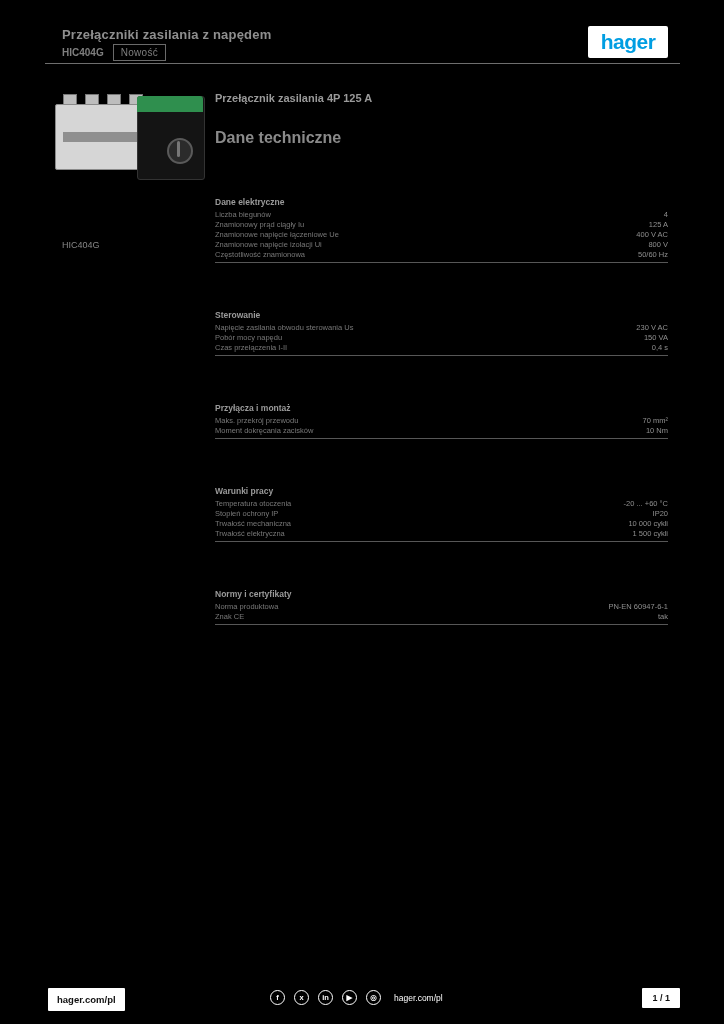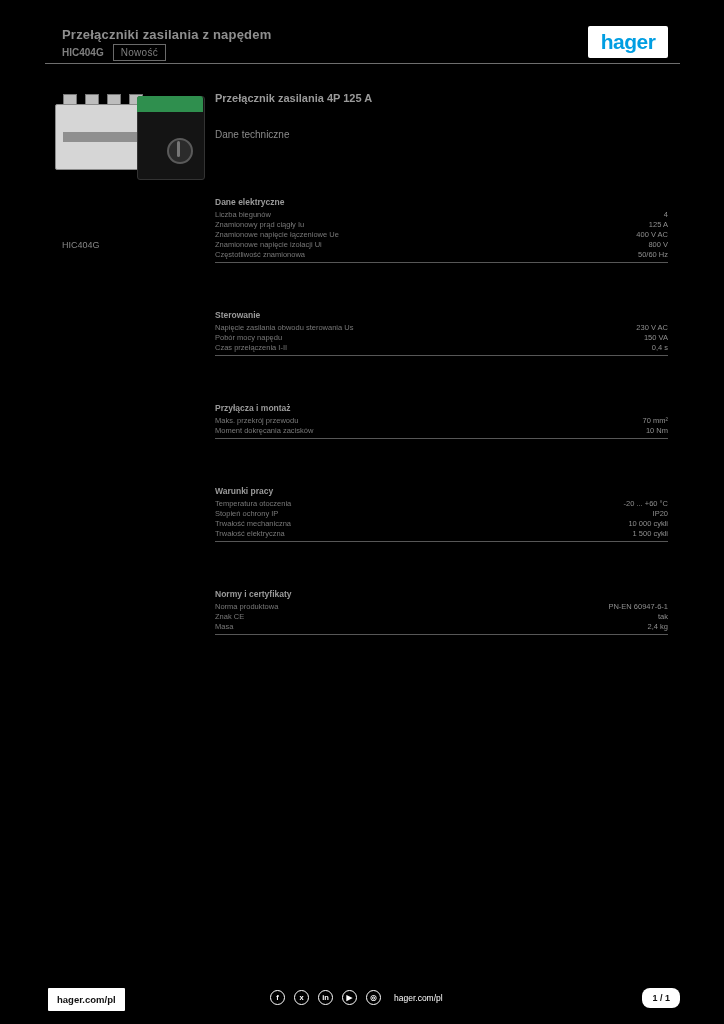--- a/index.html
+++ b/index.html
@@ -63,21 +63,21 @@
   }
   
   .side-ref{position:absolute;left:62px;top:240px;font-size:9px;color:#868686;}
   
   .product-title{
     position:absolute;left:215px;top:91px;width:340px;
     font-size:11px;font-weight:bold;color:#9a9a9a;line-height:15px;
   }
   .section-title{
     position:absolute;left:215px;top:129px;
-    font-size:10px;font-weight:normal;color:#8a8a8a;
+    font-size:16px;font-weight:bold;color:#8a8a8a;
   }
   
   .specs{position:absolute;left:215px;top:150px;width:453px;}
   .spec-group{margin-bottom:5px;border-bottom:1px solid #575757;padding-bottom:3px;margin-top:44px;}
   .spec-group-title{
     font-size:8.5px;font-weight:bold;color:#9a9a9a;padding:3px 0 2px;
   }
   .spec-row{
     display:flex;justify-content:space-between;align-items:flex-start;
     font-size:7.5px;line-height:9px;padding:.5px 0;color:#787878;
@@ -93,21 +93,21 @@
     position:absolute;left:270px;top:990px;display:flex;align-items:center;gap:9px;
   }
   .social-icon{
     width:13px;height:13px;border:1px solid #ffffff;border-radius:50%;
     color:#ffffff;font-size:7.5px;font-weight:bold;
     display:flex;align-items:center;justify-content:center;cursor:pointer;
   }
   .footer-center-text{font-size:8.5px;color:#ffffff;margin-left:4px;cursor:pointer;}
   .footer-page-box{
     position:absolute;right:44px;top:988px;background:#ffffff;color:#111;
-    font-size:9px;font-weight:bold;padding:5px 10px;border-radius:8px;
+    font-size:9px;font-weight:bold;padding:5px 10px;border-radius:1px;
   }
 </style>
 </head>
 <body>
 
 <div class="header-title">Przełączniki zasilania z napędem</div>
 
 <div class="header-sub">
   <span class="header-ref">HIC404G</span>
   <span class="header-badge">Nowość</span>
@@ -209,24 +209,20 @@
     <div class="spec-group">
       <div class="spec-group-title">Normy i certyfikaty</div>
       <div class="spec-row">
         <span class="spec-label">Norma produktowa</span>
         <span class="spec-value">PN-EN 60947-6-1</span>
       </div>
       <div class="spec-row">
         <span class="spec-label">Znak CE</span>
         <span class="spec-value">tak</span>
       </div>
-      <div class="spec-row">
-        <span class="spec-label">Masa</span>
-        <span class="spec-value">2,4 kg</span>
-      </div>
     </div>
   </div>
 
 <div class="footer-site-box">hager.com/pl</div>
 
 <div class="footer-center">
   <span style="display:flex;gap:9px;align-items:center;">
       <span class="social-icon">f</span>
       <span class="social-icon">x</span>
       <span class="social-icon">in</span>

